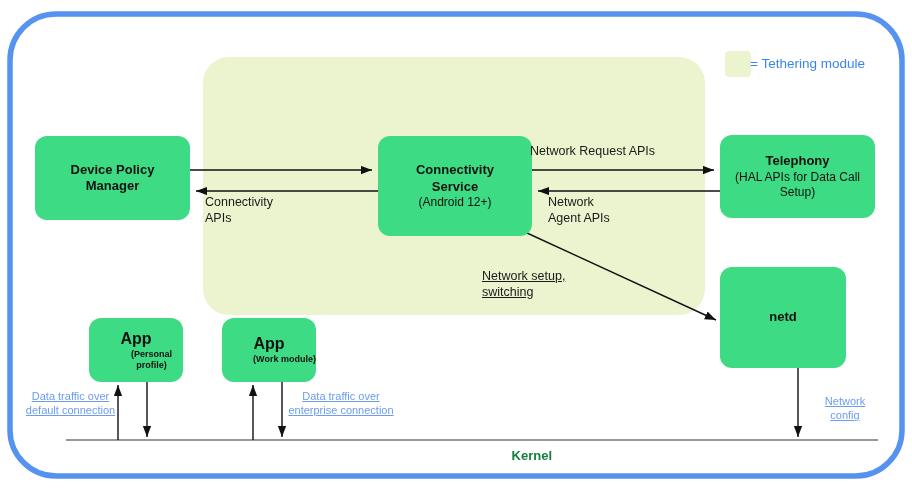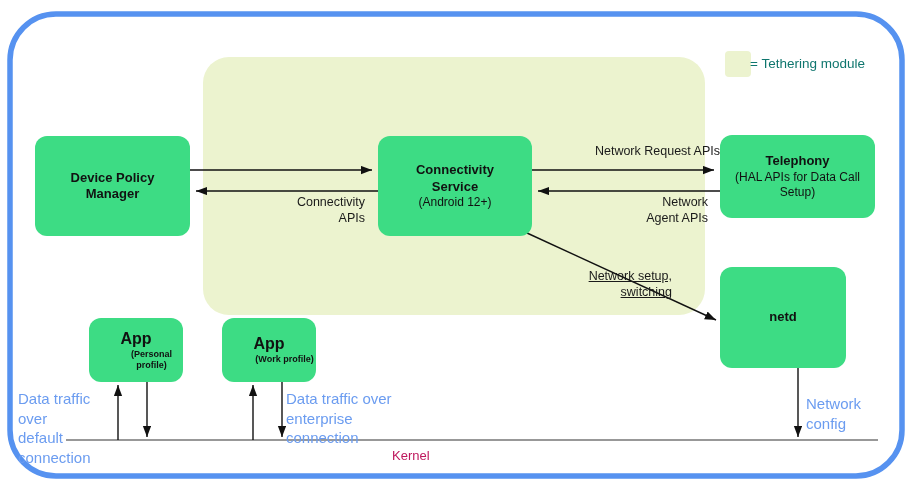--- a/index.html
+++ b/index.html
@@ -45,48 +45,51 @@
     font-weight: normal;
     font-size: 12px;
     line-height: 1.25;
   }
   .node.app .title { font-size: 16px; }
   .node.app .sub { font-size: 9px; font-weight: bold; margin-left: 31px; }
   .edge-label {
     position: absolute;
     font-size: 12.5px;
     color: #1a1a1a;
-    text-align: right;
+    text-align: left;
     line-height: 1.25;
     white-space: pre-line;
   }
   .blue-label {
     position: absolute;
-    font-size: 15px;
+    font-size: 11px;
     color: #6b9cf0;
+    text-align: center;
     line-height: 1.3;
     white-space: pre-line;
+    text-decoration: underline;
   }
   .kernel-label {
     position: absolute;
     font-size: 13px;
-    color: #be185d;
-    text-align: left;
+    color: #15803d;
+    text-align: right;
+    font-weight: bold;
   }
   .legend-swatch {
     position: absolute;
     width: 26px;
     height: 26px;
     background: #ecf3cf;
     border-radius: 4px;
   }
   .legend-text {
     position: absolute;
     font-size: 13.5px;
-    color: #0f766e;
+    color: #3b82f6;
     white-space: nowrap;
   }
 </style>
 </head>
 <body>
 
 <div id="canvas">
 
   <svg id="svg-layer" viewBox="0 0 912 491" xmlns="http://www.w3.org/2000/svg">
     <defs>
@@ -115,21 +118,21 @@
 
     <line x1="147" y1="382" x2="147" y2="437" stroke="#111111" stroke-width="1.4" marker-end="url(#arrow)"></line>
 
     <line x1="253" y1="440" x2="253" y2="385" stroke="#111111" stroke-width="1.4" marker-end="url(#arrow)"></line>
 
     <line x1="282" y1="382" x2="282" y2="437" stroke="#111111" stroke-width="1.4" marker-end="url(#arrow)"></line>
 
     <line x1="798" y1="368" x2="798" y2="437" stroke="#111111" stroke-width="1.4" marker-end="url(#arrow)"></line>
   </svg>
 
-  <div class="node" style="left:35px; top:136px; width:155px; height:100px;">
+  <div class="node" style="left:35px; top:136px; width:155px; height:84px;">
     <div class="title">Device Policy</div>
     <div class="title">Manager</div>
   </div>
 
   <div class="node" style="left:378px; top:136px; width:154px; height:100px;">
     <div class="title">Connectivity</div>
     <div class="title">Service</div>
     <div class="sub">(Android 12+)</div>
   </div>
 
@@ -143,21 +146,21 @@
     <div class="title">netd</div>
   </div>
 
   <div class="node app" style="left:89px; top:318px; width:94px; height:64px;">
     <div class="title">App</div>
     <div class="sub">(Personal profile)</div>
   </div>
 
   <div class="node app" style="left:222px; top:318px; width:94px; height:64px;">
     <div class="title">App</div>
-    <div class="sub">(Work profile)</div>
+    <div class="sub">(Work module)</div>
   </div>
 
   <div class="edge-label" style="left:205px; top:195px; width:160px;">Connectivity
 APIs</div>
 
   <div class="edge-label" style="left:530px; top:144px; width:190px;">Network Request APIs</div>
 
   <div class="edge-label" style="left:548px; top:195px; width:160px;">Network
 Agent APIs</div>
 

